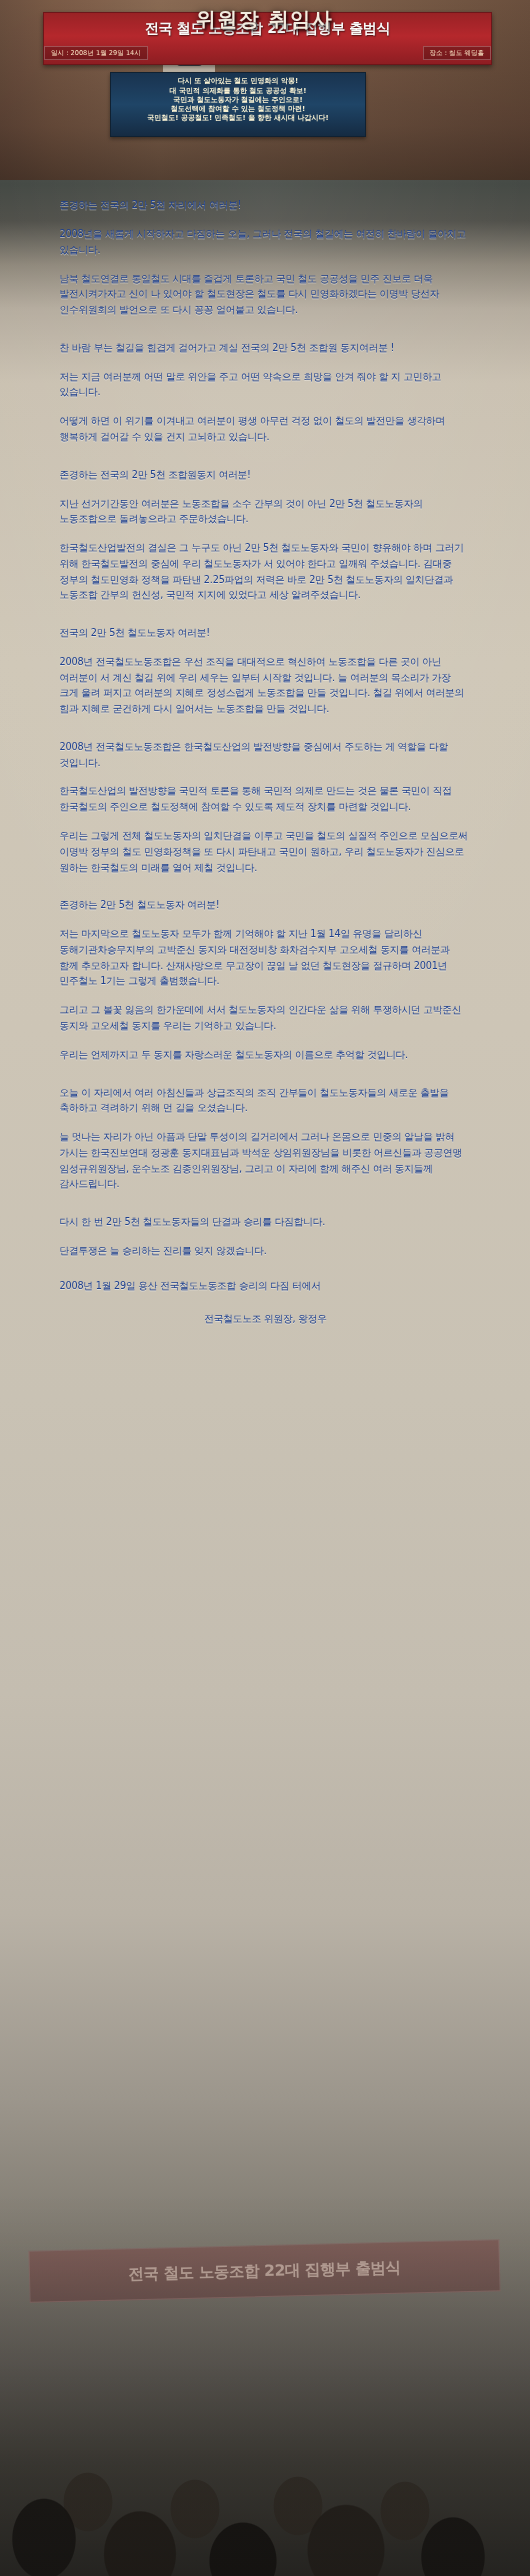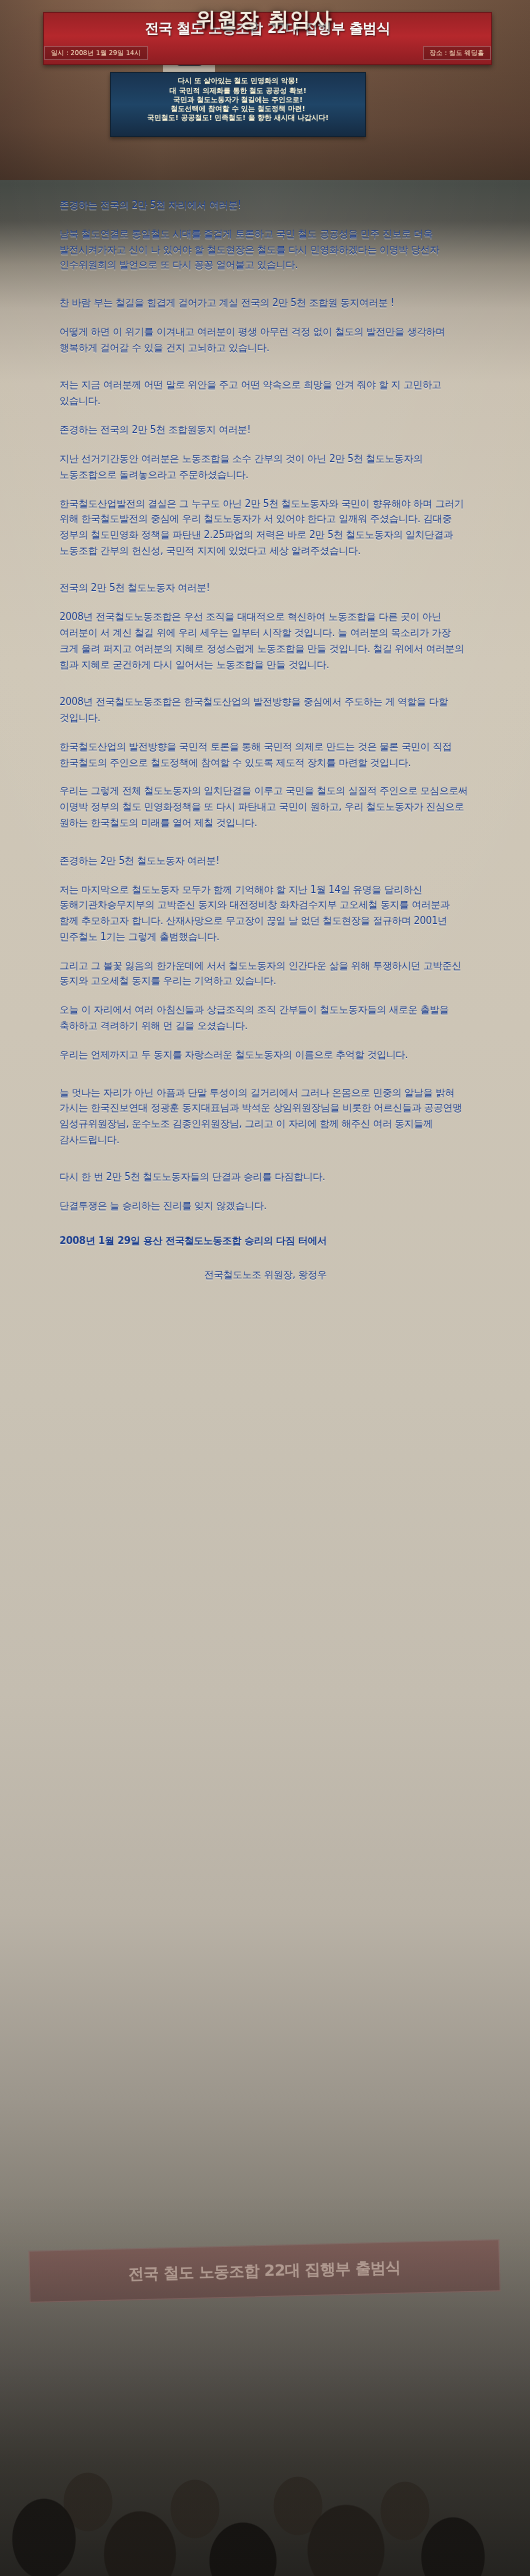--- a/index.html
+++ b/index.html
@@ -175,21 +175,20 @@
   .para.tight { margin-bottom: 13.2px; }
   .para.gap-lg { margin-bottom: 22px; }
   .closing {
     width: 412px;
     margin: 19px auto 4.4px auto;
     color: #1c3f8f;
     font-size: 9.7px;
     line-height: 1.7;
     letter-spacing: -0.2px;
     text-shadow: 0 0.7px 0 rgba(255,255,255,0.45);
-    font-weight: bold;
   }
   .sign {
     width: 412px;
     margin: 19px auto 0 auto;
     text-align: center;
     color: #1c3f8f;
     font-size: 9.7px;
     letter-spacing: -0.2px;
     text-shadow: 0 0.7px 0 rgba(255,255,255,0.45);
   }
@@ -220,43 +219,44 @@
   </div>
   <div class="crowd"></div>
   <div class="watermark-banner">전국 철도 노동조합 22대 집행부 출범식</div>
 
   <div class="title-bar">
     <span class="t">위원장 취임사</span>
   </div>
 
   <div class="content">
     <div class="para tight">존경하는 전국의 2만 5천 자리에서 여러분!</div>
+    <div class="para tight">2008년을 새롭게 시작하자고 다짐하는 오늘, 그러나 전국의 철길에는 여전히 찬바람이 몰아치고 있습니다.</div>
     <div class="para gap-lg">남북 철도연결로 통일철도 시대를 즐겁게 토론하고 국민 철도 공공성을 민주 진보로 더욱 발전시켜가자고 신이 나 있어야 할 철도현장은 철도를 다시 민영화하겠다는 이명박 당선자 인수위원회의 발언으로 또 다시 꽁꽁 얼어붙고 있습니다.</div>
 
     <div class="para tight">찬 바람 부는 철길을 힘겹게 걸어가고 계실 전국의 2만 5천 조합원 동지여러분 !</div>
+    <div class="para tight">저는 지금 여러분께 어떤 말로 위안을 주고 어떤 약속으로 희망을 안겨 줘야 할 지 고민하고 있습니다.</div>
     <div class="para gap-lg">어떻게 하면 이 위기를 이겨내고 여러분이 평생 아무런 걱정 없이 철도의 발전만을 생각하며 행복하게 걸어갈 수 있을 건지 고뇌하고 있습니다.</div>
-    <div class="para tight">저는 지금 여러분께 어떤 말로 위안을 주고 어떤 약속으로 희망을 안겨 줘야 할 지 고민하고 있습니다.</div>
 
     <div class="para tight">존경하는 전국의 2만 5천 조합원동지 여러분!</div>
     <div class="para tight">지난 선거기간동안 여러분은 노동조합을 소수 간부의 것이 아닌 2만 5천 철도노동자의 노동조합으로 돌려놓으라고 주문하셨습니다.</div>
     <div class="para gap-lg">한국철도산업발전의 결실은 그 누구도 아닌 2만 5천 철도노동자와 국민이 향유해야 하며 그러기 위해 한국철도발전의 중심에 우리 철도노동자가 서 있어야 한다고 일깨워 주셨습니다. 김대중 정부의 철도민영화 정책을 파탄낸 2.25파업의 저력은 바로 2만 5천 철도노동자의 일치단결과 노동조합 간부의 헌신성, 국민적 지지에 있었다고 세상 알려주셨습니다.</div>
 
     <div class="para tight">전국의 2만 5천 철도노동자 여러분!</div>
     <div class="para gap-lg">2008년 전국철도노동조합은 우선 조직을 대대적으로 혁신하여 노동조합을 다른 곳이 아닌 여러분이 서 계신 철길 위에 우리 세우는 일부터 시작할 것입니다. 늘 여러분의 목소리가 가장 크게 울려 퍼지고 여러분의 지혜로 정성스럽게 노동조합을 만들 것입니다. 철길 위에서 여러분의 힘과 지혜로 굳건하게 다시 일어서는 노동조합을 만들 것입니다.</div>
 
     <div class="para tight">2008년 전국철도노동조합은 한국철도산업의 발전방향을 중심에서 주도하는 게 역할을 다할 것입니다.</div>
     <div class="para tight">한국철도산업의 발전방향을 국민적 토론을 통해 국민적 의제로 만드는 것은 물론 국민이 직접 한국철도의 주인으로 철도정책에 참여할 수 있도록 제도적 장치를 마련할 것입니다.</div>
     <div class="para gap-lg">우리는 그렇게 전체 철도노동자의 일치단결을 이루고 국민을 철도의 실질적 주인으로 모심으로써 이명박 정부의 철도 민영화정책을 또 다시 파탄내고 국민이 원하고, 우리 철도노동자가 진심으로 원하는 한국철도의 미래를 열어 제칠 것입니다.</div>
 
     <div class="para tight">존경하는 2만 5천 철도노동자 여러분!</div>
     <div class="para tight">저는 마지막으로 철도노동자 모두가 함께 기억해야 할 지난 1월 14일 유명을 달리하신 동해기관차승무지부의 고박준신 동지와 대전정비창 화차검수지부 고오세철 동지를 여러분과 함께 추모하고자 합니다. 산재사망으로 무고장이 끊일 날 없던 철도현장을 절규하며 2001년 민주철노 1기는 그렇게 출범했습니다.</div>
     <div class="para tight">그리고 그 볼꽃 잃음의 한가운데에 서서 철도노동자의 인간다운 삶을 위해 투쟁하시던 고박준신 동지와 고오세철 동지를 우리는 기억하고 있습니다.</div>
+    <div class="para gap-lg">우리는 언제까지고 두 동지를 자랑스러운 철도노동자의 이름으로 추억할 것입니다.</div>
+
     <div class="para tight">오늘 이 자리에서 여러 아침신들과 상급조직의 조직 간부들이 철도노동자들의 새로운 출발을 축하하고 격려하기 위해 먼 길을 오셨습니다.</div>
-
-    <div class="para gap-lg">우리는 언제까지고 두 동지를 자랑스러운 철도노동자의 이름으로 추억할 것입니다.</div>
     <div class="para gap-lg">늘 멋나는 자리가 아닌 아픔과 단말 투성이의 길거리에서 그러나 온몸으로 민중의 알날을 밝혀 가시는 한국진보연대 정광훈 동지대표님과 박석운 상임위원장님을 비롯한 어르신들과 공공연맹 임성규위원장님, 운수노조 김종인위원장님, 그리고 이 자리에 함께 해주신 여러 동지들께 감사드립니다.</div>
 
     <div class="para tight">다시 한 번 2만 5천 철도노동자들의 단결과 승리를 다짐합니다.</div>
     <div class="para tight">단결투쟁은 늘 승리하는 진리를 잊지 않겠습니다.</div>
 
     <div class="closing">2008년 1월 29일 용산 전국철도노동조합 승리의 다짐 터에서</div>
     <div class="sign">전국철도노조 위원장, 왕정우</div>
   </div>
 
 </div>

